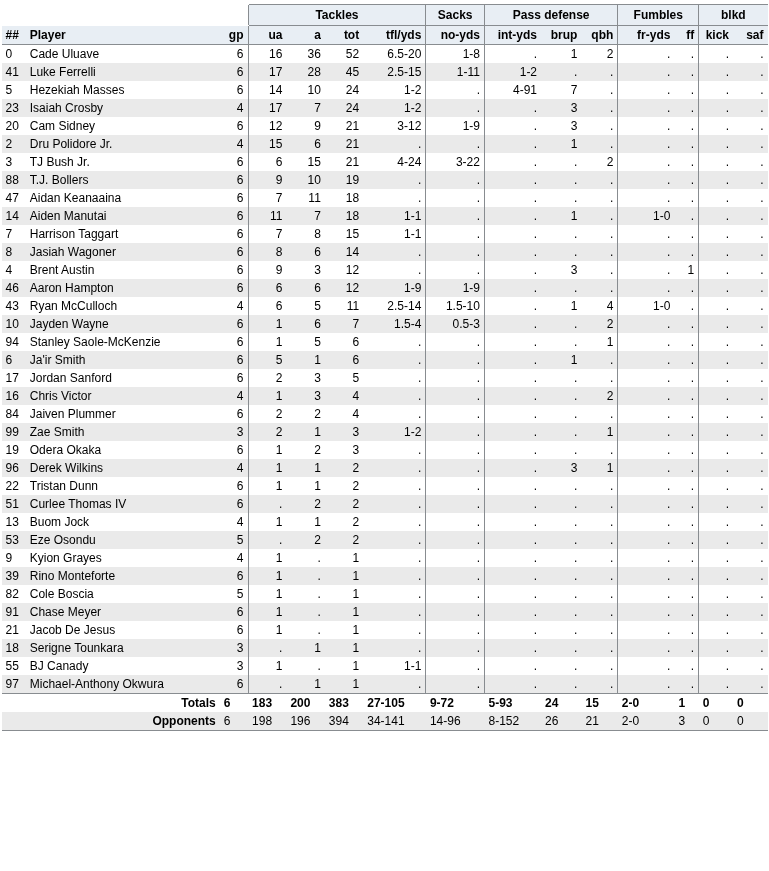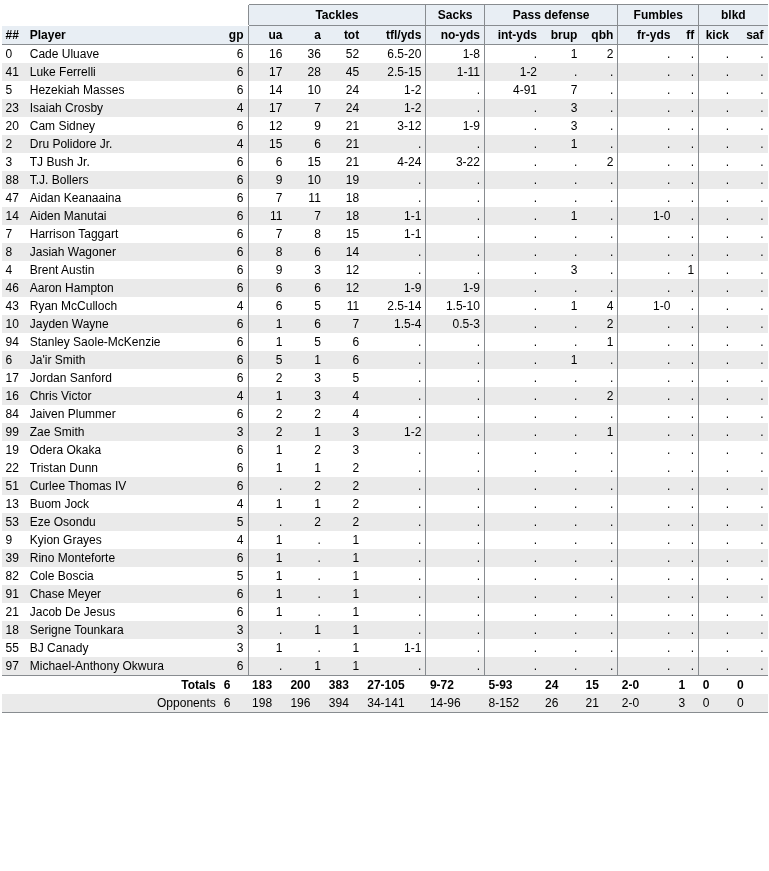--- a/index.html
+++ b/index.html
@@ -69,21 +69,21 @@
 
   tr.totals td {
     background: #ffffff !important;
     font-weight: bold;
     border-top: 1px solid #888c90;
   }
   tr.opponents td {
     background: #eaeaea !important;
     border-bottom: 1px solid #888c90;
   }
-  tr.opponents td.lbl { font-weight: normal; }
+  tr.opponents td.lbl { font-weight: bold; }
   tr.totals td.lbl, tr.opponents td.lbl { text-align: right; padding-left: 16px; }
 
   
   col.c-num { width: 24px; }
   col.c-player { width: 192px; }
   col.c-gp { width: 28px; }
   col.c-ua { width: 38px; }
   col.c-a { width: 38px; }
   col.c-tot { width: 38px; }
   col.c-tfl { width: 62px; }
@@ -530,20 +530,37 @@
           <td class="num">.</td>
           <td class="num sep">.</td>
           <td class="num sep">.</td>
           <td class="num">.</td>
           <td class="num">.</td>
           <td class="num sep">.</td>
           <td class="num">.</td>
           <td class="num sep">.</td>
           <td class="num">.</td>
         </tr>
+        <tr class="alt">
+          <td class="txt">96</td>
+          <td class="txt">Derek Wilkins</td>
+          <td class="num">4</td>
+          <td class="num sep">1</td>
+          <td class="num">1</td>
+          <td class="num">2</td>
+          <td class="num">.</td>
+          <td class="num sep">.</td>
+          <td class="num sep">.</td>
+          <td class="num">3</td>
+          <td class="num">1</td>
+          <td class="num sep">.</td>
+          <td class="num">.</td>
+          <td class="num sep">.</td>
+          <td class="num">.</td>
+        </tr>
         <tr>
           <td class="txt">22</td>
           <td class="txt">Tristan Dunn</td>
           <td class="num">6</td>
           <td class="num sep">1</td>
           <td class="num">1</td>
           <td class="num">2</td>
           <td class="num">.</td>
           <td class="num sep">.</td>
           <td class="num sep">.</td>

